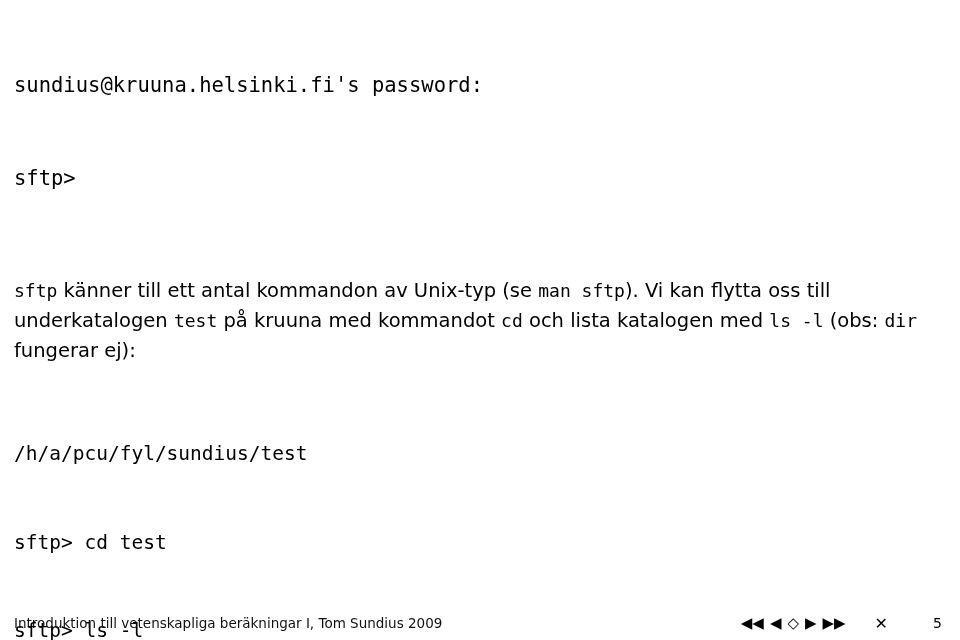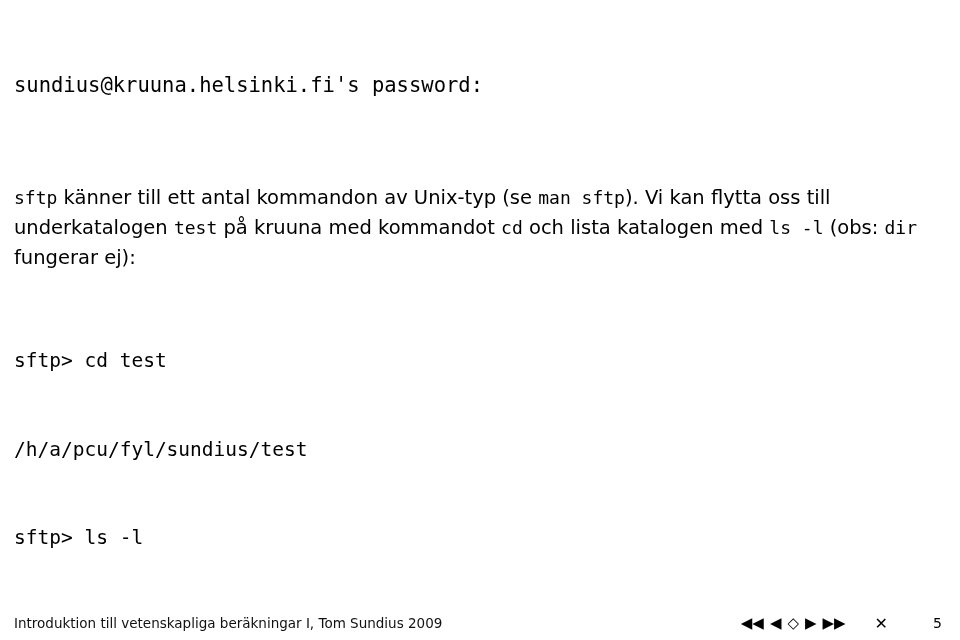--- a/index.html
+++ b/index.html
@@ -106,33 +106,34 @@
     padding-left: 24px;
   }
 </style>
 </head>
 <body>
 
 <div class="slide">
 
   <div class="term-block term-top">
     <div>sundius@kruuna.helsinki.fi's password:</div>
+    <div>sftp&gt;</div>
   </div>
 
   <div class="gap-md"></div>
 
   <div class="prose">
     <span class="code">sftp</span><span> känner till ett antal kommandon av Unix-typ (se </span><span class="code">man sftp</span><span>). Vi kan flytta oss till underkatalogen </span><span class="code">test</span><span> på kruuna med kommandot </span><span class="code">cd</span><span> och lista katalogen med </span><span class="code">ls -l</span><span> (obs: </span><span class="code">dir</span><span> fungerar ej):</span>
   </div>
 
   <div class="gap-sm"></div>
 
   <div class="term-block">
+    <div>/h/a/pcu/fyl/sundius/test</div>
     <div>sftp&gt; cd test</div>
-    <div>/h/a/pcu/fyl/sundius/test</div>
     <div>sftp&gt; ls -l</div>
   </div>
 
 </div>
 
 <div class="footer">
   <div class="footer-title">Introduktion till vetenskapliga beräkningar I, Tom Sundius 2009</div>
   <div class="footer-spacer"></div>
   <div class="nav">
     <span class="nav-btn">◀◀</span>

